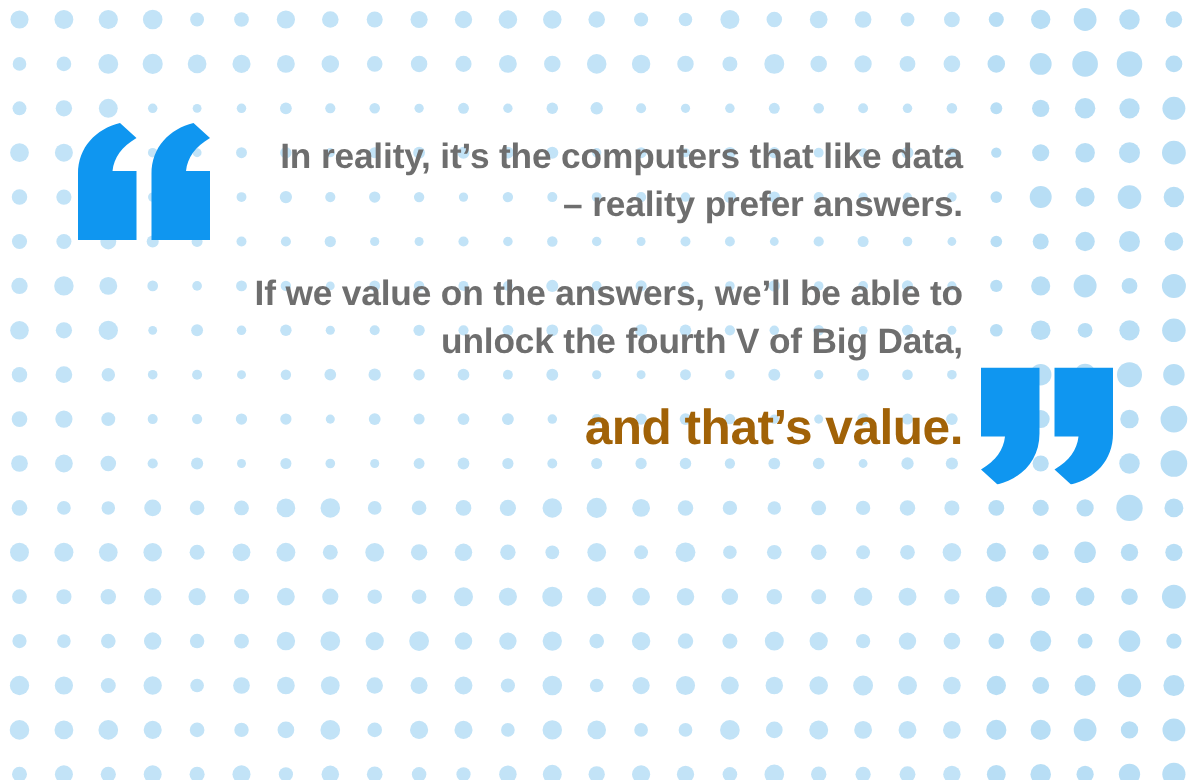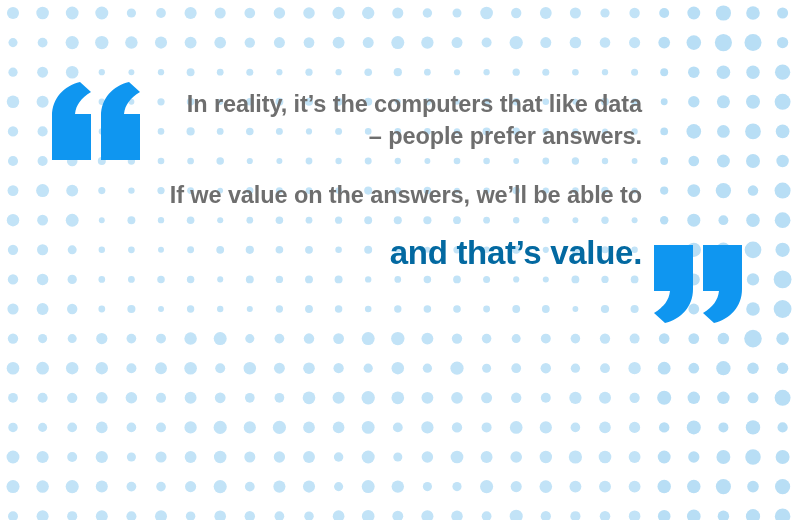--- a/index.html
+++ b/index.html
@@ -60,21 +60,21 @@
     letter-spacing: -0.1px;
     white-space: nowrap;
   }
   .para-gap {
     height: 27px;
   }
   #value-line-wrap {
     margin-top: 22px;
   }
   #value-line {
-    color: #0369a1;
+    color: #a16207;
     font-size: 33px;
     font-weight: bold;
     line-height: 40px;
     letter-spacing: -0.3px;
     white-space: nowrap;
   }
 </style>
 </head>
 <body>
 
@@ -585,25 +585,26 @@
         <g fill="#0f96f0" transform="rotate(180 46 39)">
           <path d="M2 78 L2 34 C2 16 14 4 30 0 L41 10 C31 16 26 23 25 32 L41 32 L41 78 Z"></path>
           <path d="M51 78 L51 34 C51 16 63 4 79 0 L90 10 C80 16 75 23 74 32 L90 32 L90 78 Z"></path>
         </g>
       </svg>
     </div>
 
     <div id="quote-text-block">
 
       <div class="quote-line">In reality, it’s the computers that like data</div>
-      <div class="quote-line">– people prefer answers.</div>
+      <div class="quote-line">– reality prefer answers.</div>
 
       <div class="para-gap"></div>
 
       <div class="quote-line">If we value on the answers, we’ll be able to</div>
+      <div class="quote-line">unlock the fourth V of Big Data,</div>
 
       <div id="value-line-wrap">
         <div id="value-line">and that’s value.</div>
       </div>
 
     </div>
   </div>
 </div>
 
 </body></html>

